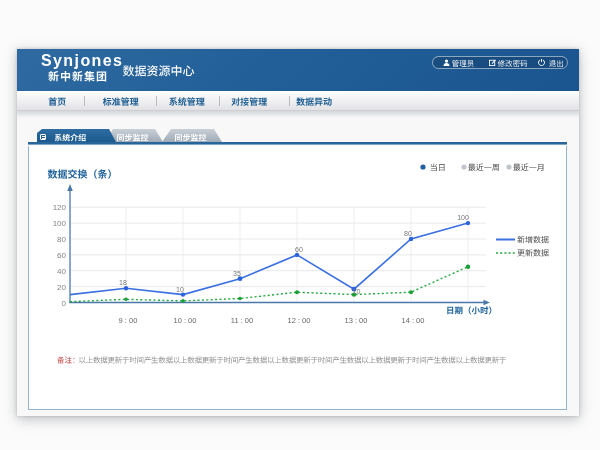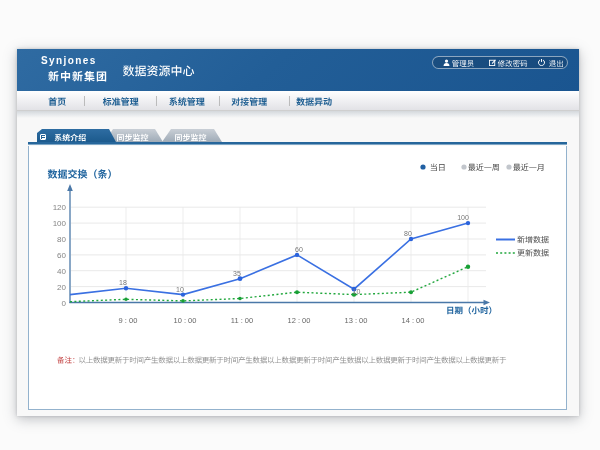--- a/index.html
+++ b/index.html
@@ -5,21 +5,21 @@
   * { margin:0; padding:0; box-sizing:border-box; }
   html,body { width:600px; height:450px; overflow:hidden; }
   body { font-family:"Liberation Sans", sans-serif;
          background:#fbfbfb; }
   #page { position:absolute; left:17px; top:49px; width:562px; height:367px;
           background:#fafafa; box-shadow:0 3px 12px rgba(90,95,105,0.38), 0 0 3px rgba(120,120,130,0.35); }
   
   #hdr { position:absolute; left:0; top:0; width:562px; height:42px;
          background:linear-gradient(135deg,#2f6ba2 0%,#225e97 45%,#1a5590 100%); }
   #logo { position:absolute; left:24px; top:5px; color:#fff; }
-  #logo .en { font-size:10px; font-weight:bold; letter-spacing:1.4px; line-height:13px; }
+  #logo .en { font-size:16px; font-weight:bold; letter-spacing:1.4px; line-height:13px; }
   #logo .cn { font-size:11px; font-weight:bold; letter-spacing:1px; margin-top:2px; margin-left:6px; }
   #title { position:absolute; left:101px; top:12px; color:#fff; font-size:12.5px; letter-spacing:0.3px; }
   #pill { position:absolute; left:415px; top:7px; width:136px; height:13px;
           background:rgba(0,0,0,0.13);
           border:1px solid rgba(255,255,255,0.5); border-radius:8px;
           color:#fff; font-size:8px; }
   #pill span { position:absolute; top:0; height:11px; display:flex; align-items:center; gap:3px; white-space:nowrap; }
   #pill svg { display:block; }
   
   #nav { position:absolute; left:0; top:42px; width:562px; height:20px;

